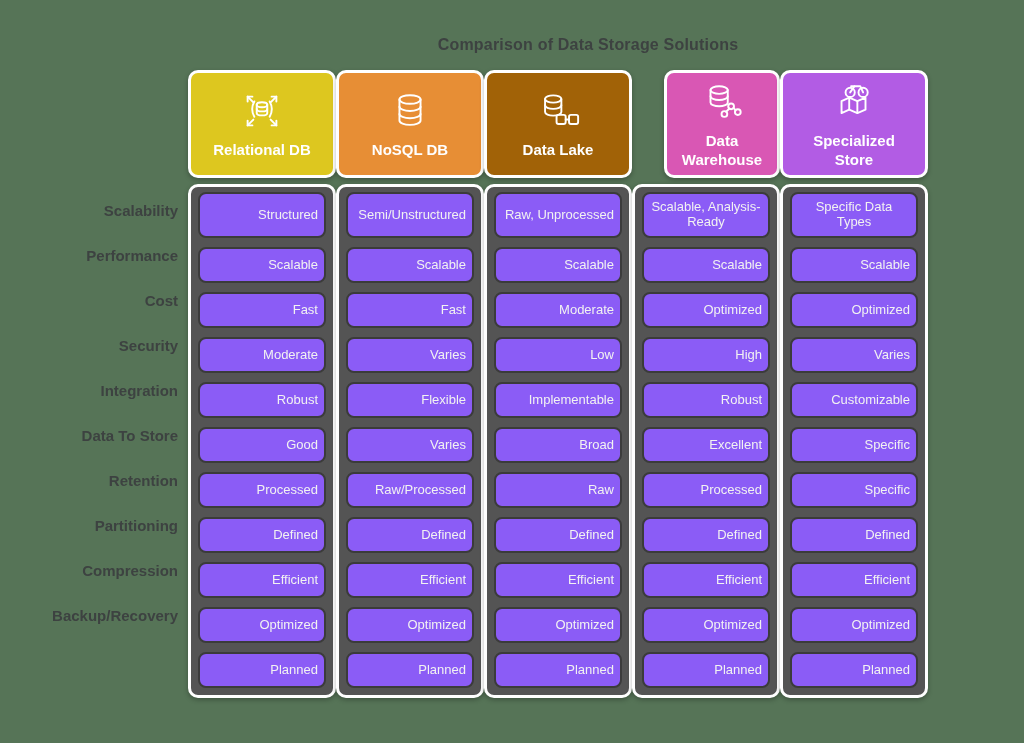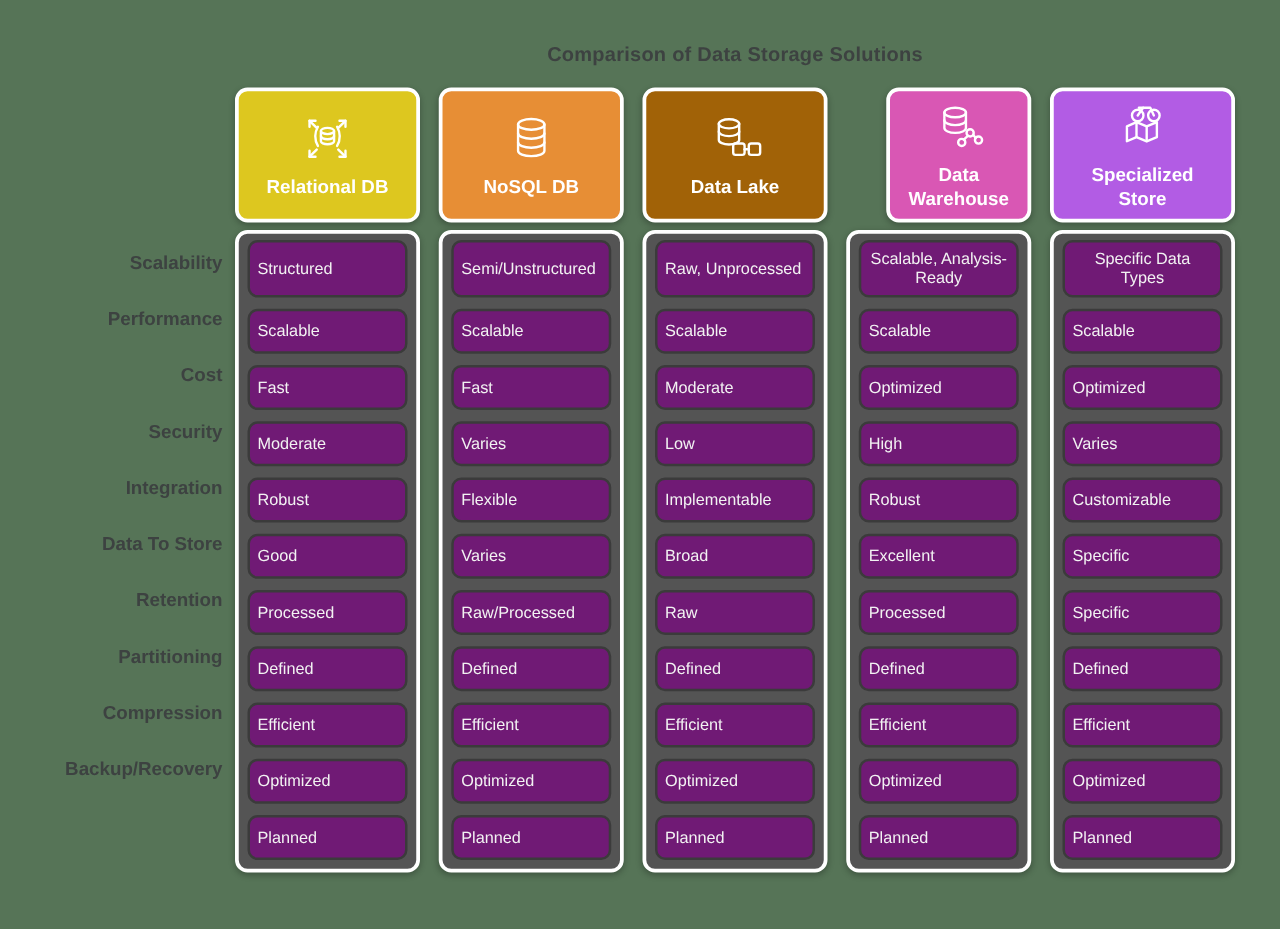--- a/index.html
+++ b/index.html
@@ -22,43 +22,43 @@
   .labels {
     width: 155px; margin-right: 10px; padding-top: 122px;
     display: flex; flex-direction: column; gap: 9px;
   }
   .row-label {
     height: 36px; display: flex; align-items: center; justify-content: flex-end;
     font-weight: bold; font-size: 15px; color: #3d4241; text-align: right;
   }
   .row-label.tall { height: 46px; }
 
-  .columns { display: flex; gap: 15px; }
+  .columns { display: flex; }
   .column { width: 148px; display: flex; flex-direction: column; }
 
   .col-header {
     height: 108px; border: 3px solid #ffffff; border-radius: 10px;
     display: flex; flex-direction: column; align-items: center; justify-content: center;
     gap: 7px; box-shadow: 0 2px 5px rgba(0,0,0,.28);
   }
   .col-title {
     color: #ffffff; font-weight: bold; font-size: 15px;
     text-align: center; line-height: 1.25; max-width: 110px;
   }
   .icon svg { width: 46px; height: 46px; display: block; }
 
   .col-body {
     margin-top: 6px; height: 514px;
     border: 3px solid #ffffff; border-radius: 10px; background: #545454;
     padding: 5px 7px 7px; display: flex; flex-direction: column; gap: 9px;
     box-shadow: 0 2px 5px rgba(0,0,0,.28);
   }
   .cell {
-    height: 36px; background: #701a75; border: 2px solid #3b3b3b; border-radius: 8px;
-    display: flex; align-items: center; justify-content: flex-start;
+    height: 36px; background: #8b5cf6; border: 2px solid #3b3b3b; border-radius: 8px;
+    display: flex; align-items: center; justify-content: flex-end;
     text-align: center; padding: 13px 6px;
   }
   .cell.tall { height: 46px; }
   .cell-text { color: #f2f2f2; font-size: 13px; line-height: 1.15; }
 </style>
 </head>
 <body style="background: rgb(86, 116, 87);">
 
 <div class="app">
   <h1 class="title">Comparison of Data Storage Solutions</h1>

